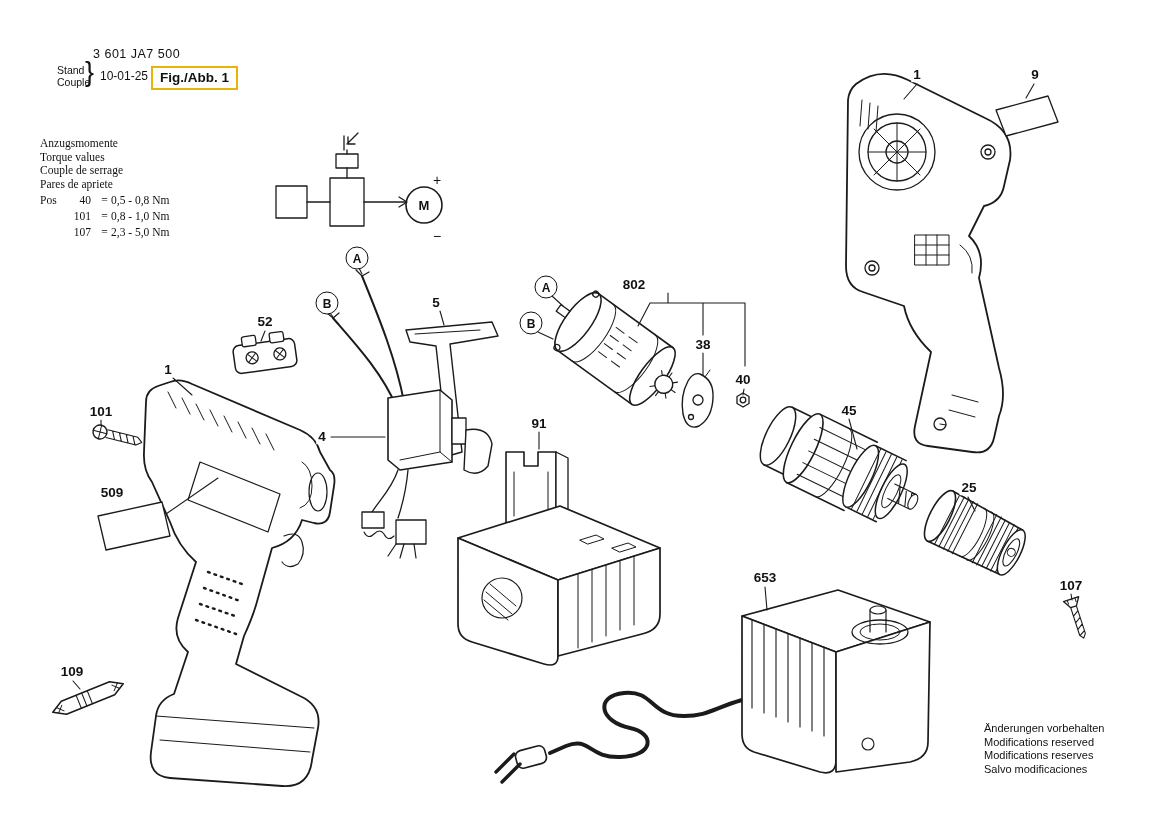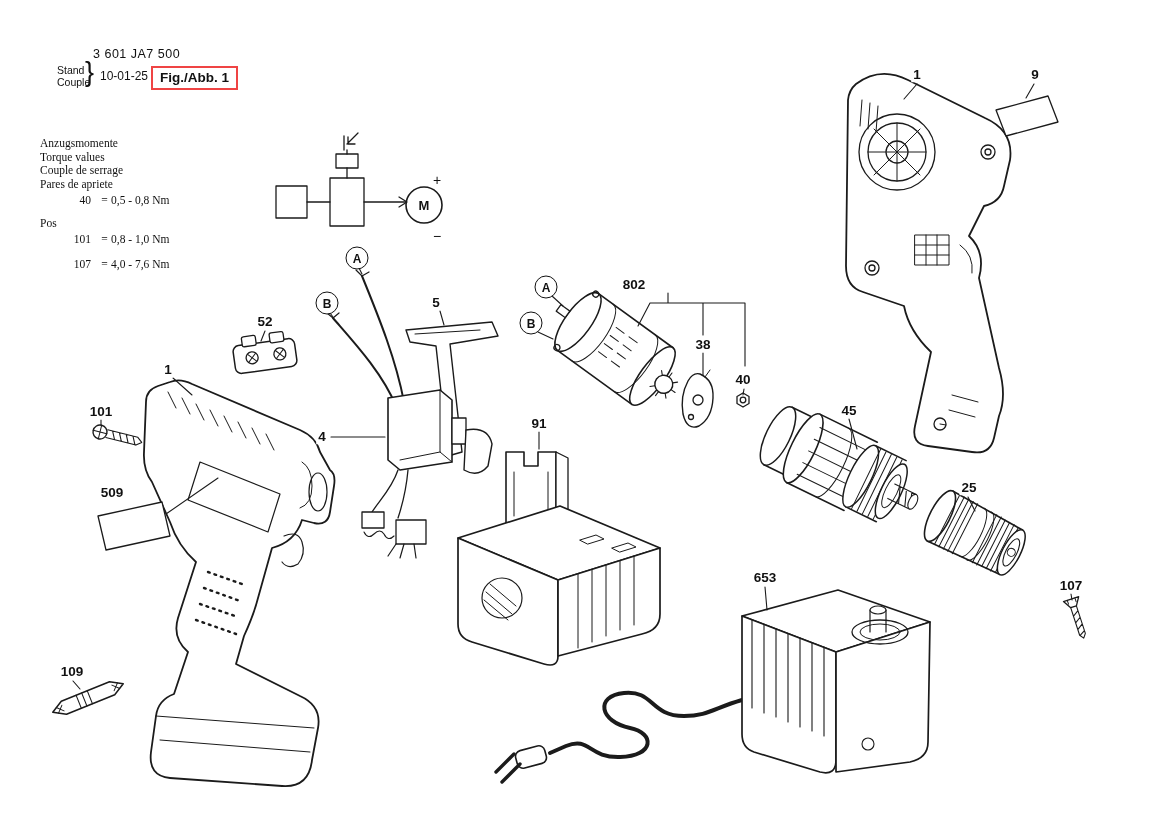--- a/index.html
+++ b/index.html
@@ -7,26 +7,26 @@
     position:relative;width:1168px;height:825px;background:#ffffff;
     font-family:"Liberation Sans",sans-serif;color:#111;overflow:hidden;
   }
   .art{position:absolute;left:0;top:0;width:1168px;height:825px;}
   .abs{position:absolute;}
   
   .part-number{left:56px;top:47px;font-size:12.5px;letter-spacing:.5px;margin-left:37px;}
   .stand{left:57px;top:64px;font-size:10.5px;line-height:12px;}
   .brace{left:85px;top:57px;font-size:27px;font-weight:400;}
   .date{left:100px;top:69px;font-size:12px;}
-  .figbox{left:151px;top:66px;border:2px solid #ef4444;padding:2px 7px 3px;font-size:13.5px;font-weight:700;background:#fff;}
+  .figbox{left:151px;top:66px;border:2px solid #eab308;padding:2px 7px 3px;font-size:13.5px;font-weight:700;background:#fff;}
   
   .torque{left:40px;top:137px;font-size:11.5px;line-height:13.5px;font-family:Liberation Serif, serif;}
   .trow{display:flex;margin-top:2.5px;}
   .trow:first-of-type{margin-top:5px;}
-  .tpos{width:27px;margin-top:23px;}
+  .tpos{width:27px;}
   .tnum{width:24px;text-align:right;margin-right:7px;}
   .teq{width:13px;text-align:center;}
   
   .footer{left:984px;top:722px;font-size:11px;line-height:13.5px;}
   
   .plabel{
     position:absolute;transform:translate(-50%,-50%);
     font-size:13.5px;font-weight:700;background:#fff;padding:0 2px;line-height:1;
   }
   .callout{
@@ -268,21 +268,21 @@
     <div class="trow">
       <span class="tpos"></span>
       <span class="tnum">101</span>
       <span class="teq">=</span>
       <span class="tval">0,8 - 1,0 Nm</span>
     </div>
     <div class="trow">
       <span class="tpos"></span>
       <span class="tnum">107</span>
       <span class="teq">=</span>
-      <span class="tval">4,0 - 7,6 Nm</span>
+      <span class="tval">2,3 - 5,0 Nm</span>
     </div>
   </div>
 
   <div class="plabel" style="left:917px;top:75px">1</div>
   <div class="plabel" style="left:1035px;top:75px">9</div>
   <div class="plabel" style="left:265px;top:322px">52</div>
   <div class="plabel" style="left:168px;top:370px">1</div>
   <div class="plabel" style="left:101px;top:412px">101</div>
   <div class="plabel" style="left:112px;top:493px">509</div>
   <div class="plabel" style="left:72px;top:672px">109</div>
@@ -295,14 +295,20 @@
   <div class="plabel" style="left:969px;top:488px">25</div>
   <div class="plabel" style="left:1071px;top:586px">107</div>
   <div class="plabel" style="left:539px;top:424px">91</div>
   <div class="plabel" style="left:765px;top:578px">653</div>
 
   <div class="callout" style="left:357px;top:258px">A</div>
   <div class="callout" style="left:327px;top:303px">B</div>
   <div class="callout" style="left:546px;top:287px">A</div>
   <div class="callout" style="left:531px;top:323px">B</div>
 
+  <div class="abs footer">
+    <div>Änderungen vorbehalten</div>
+    <div>Modifications reserved</div>
+    <div>Modifications reserves</div>
+    <div>Salvo modificaciones</div>
+  </div>
 
 </div>
 
 </body></html>

